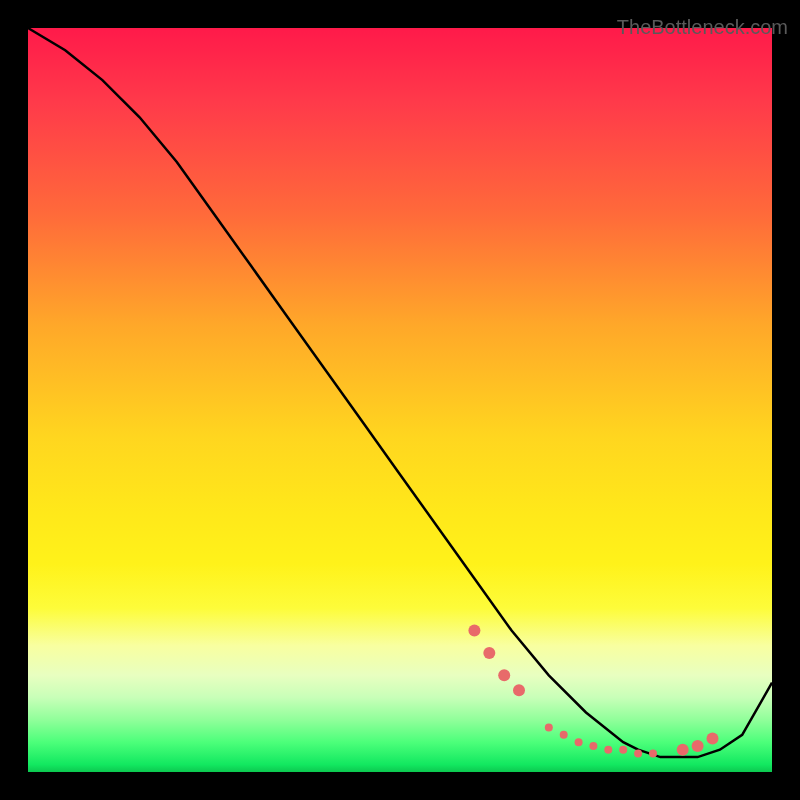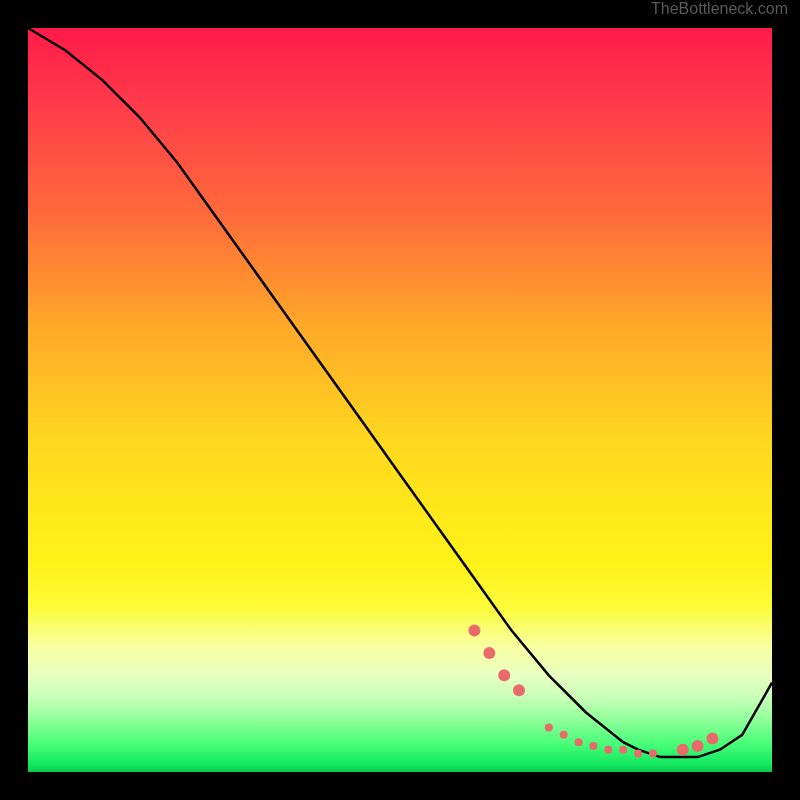--- a/index.html
+++ b/index.html
@@ -5,24 +5,24 @@
   * { margin: 0; padding: 0; box-sizing: border-box; }
   body {
     width: 800px;
     height: 800px;
     background: #000;
     position: relative;
     font-family: Arial, sans-serif;
   }
   .watermark {
     position: absolute;
-    top: 0;
+    top: 16px;
     right: 12px;
     color: #5a5a5a;
-    font-size: 16px;
+    font-size: 20px;
     font-weight: 500;
     z-index: 10;
   }
   .plot-area {
     position: absolute;
     top: 28px;
     left: 28px;
     width: 744px;
     height: 744px;
     background: linear-gradient(to bottom,

